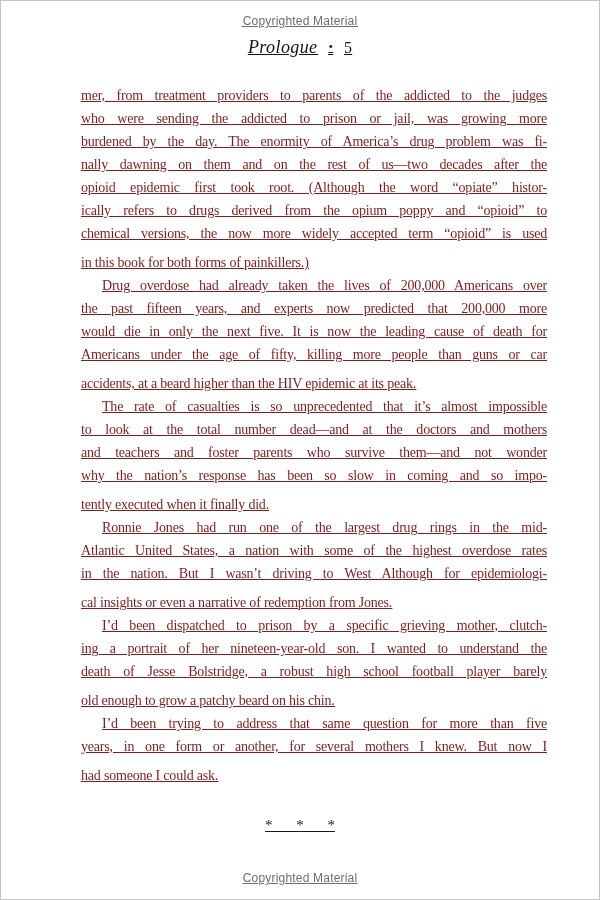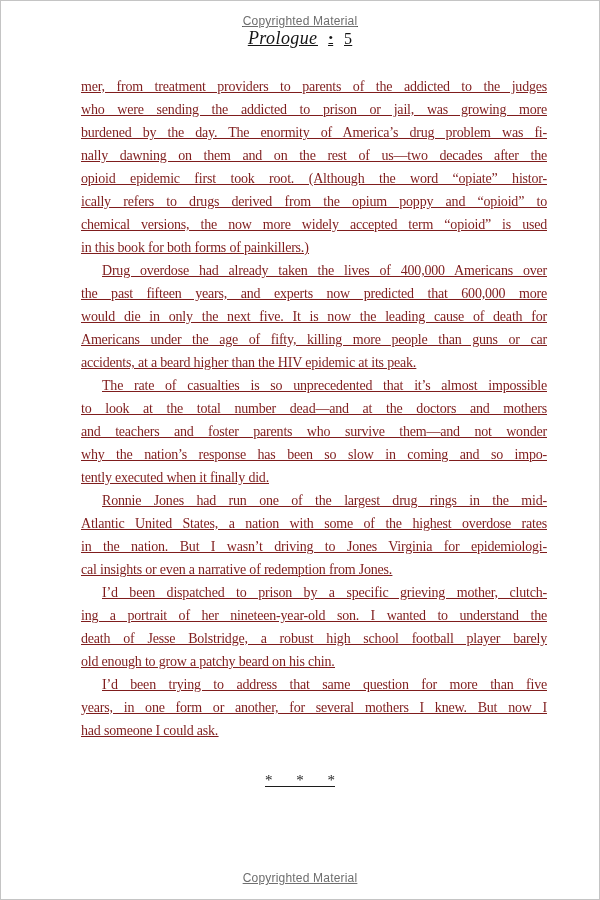--- a/index.html
+++ b/index.html
@@ -16,21 +16,21 @@
   .copyright {
     font-family: "Liberation Sans", sans-serif;
     font-size: 12px;
     color: #6e6e6e;
     text-align: center;
     letter-spacing: 0.2px;
   }
   .copyright-top { padding-top: 13px; }
   .copyright-bottom { position: absolute; left: 0; right: 0; bottom: 14px; }
   .running-head {
-    margin-top: 0;
+    margin-top: 9px;
     text-align: center;
     color: #141414;
   }
   .running-head .title {
     font-style: italic;
     font-size: 18px;
     letter-spacing: 0.4px;
   }
   .running-head .dot {
     font-size: 13px;
@@ -44,21 +44,21 @@
     font-size: 14px;
     letter-spacing: -0.2px;
     line-height: 23px;
   }
   .para { text-align: justify; }
   .line {
     display: block;
     text-align: justify;
     text-align-last: justify;
   }
-  .line.last { text-align-last: left; }
+  .line.last { text-align-last: left; margin-top: 6px; }
   .line.indented { text-indent: 21px; }
   .section-break {
     margin-top: 30px;
     text-align: center;
     font-size: 15px;
     word-spacing: 20px;
     color: #1c1c1c;
   }
 </style>
 </head>
@@ -77,37 +77,37 @@
         <span class="line">mer, from treatment providers to parents of the addicted to the judges</span>
         <span class="line">who were sending the addicted to prison or jail, was growing more</span>
         <span class="line">burdened by the day. The enormity of America’s drug problem was fi-</span>
         <span class="line">nally dawning on them and on the rest of us—two decades after the</span>
         <span class="line">opioid epidemic first took root. (Although the word “opiate” histor-</span>
         <span class="line">ically refers to drugs derived from the opium poppy and “opioid” to</span>
         <span class="line">chemical versions, the now more widely accepted term “opioid” is used</span>
         <span class="line last">in this book for both forms of painkillers.)</span>
       </p>
       <p class="para">
-        <span class="line indented">Drug overdose had already taken the lives of 400,000 Americans over</span>
-        <span class="line">the past fifteen years, and experts now predicted that 600,000 more</span>
+        <span class="line indented">Drug overdose had already taken the lives of 200,000 Americans over</span>
+        <span class="line">the past fifteen years, and experts now predicted that 200,000 more</span>
         <span class="line">would die in only the next five. It is now the leading cause of death for</span>
         <span class="line">Americans under the age of fifty, killing more people than guns or car</span>
         <span class="line last">accidents, at a beard higher than the HIV epidemic at its peak.</span>
       </p>
       <p class="para">
         <span class="line indented">The rate of casualties is so unprecedented that it’s almost impossible</span>
         <span class="line">to look at the total number dead—and at the doctors and mothers</span>
         <span class="line">and teachers and foster parents who survive them—and not wonder</span>
         <span class="line">why the nation’s response has been so slow in coming and so impo-</span>
         <span class="line last">tently executed when it finally did.</span>
       </p>
       <p class="para">
         <span class="line indented">Ronnie Jones had run one of the largest drug rings in the mid-</span>
         <span class="line">Atlantic United States, a nation with some of the highest overdose rates</span>
-        <span class="line">in the nation. But I wasn’t driving to Jones Virginia for epidemiologi-</span>
+        <span class="line">in the nation. But I wasn’t driving to West Although for epidemiologi-</span>
         <span class="line last">cal insights or even a narrative of redemption from Jones.</span>
       </p>
       <p class="para">
         <span class="line indented">I’d been dispatched to prison by a specific grieving mother, clutch-</span>
         <span class="line">ing a portrait of her nineteen-year-old son. I wanted to understand the</span>
         <span class="line">death of Jesse Bolstridge, a robust high school football player barely</span>
         <span class="line last">old enough to grow a patchy beard on his chin.</span>
       </p>
       <p class="para">
         <span class="line indented">I’d been trying to address that same question for more than five</span>

